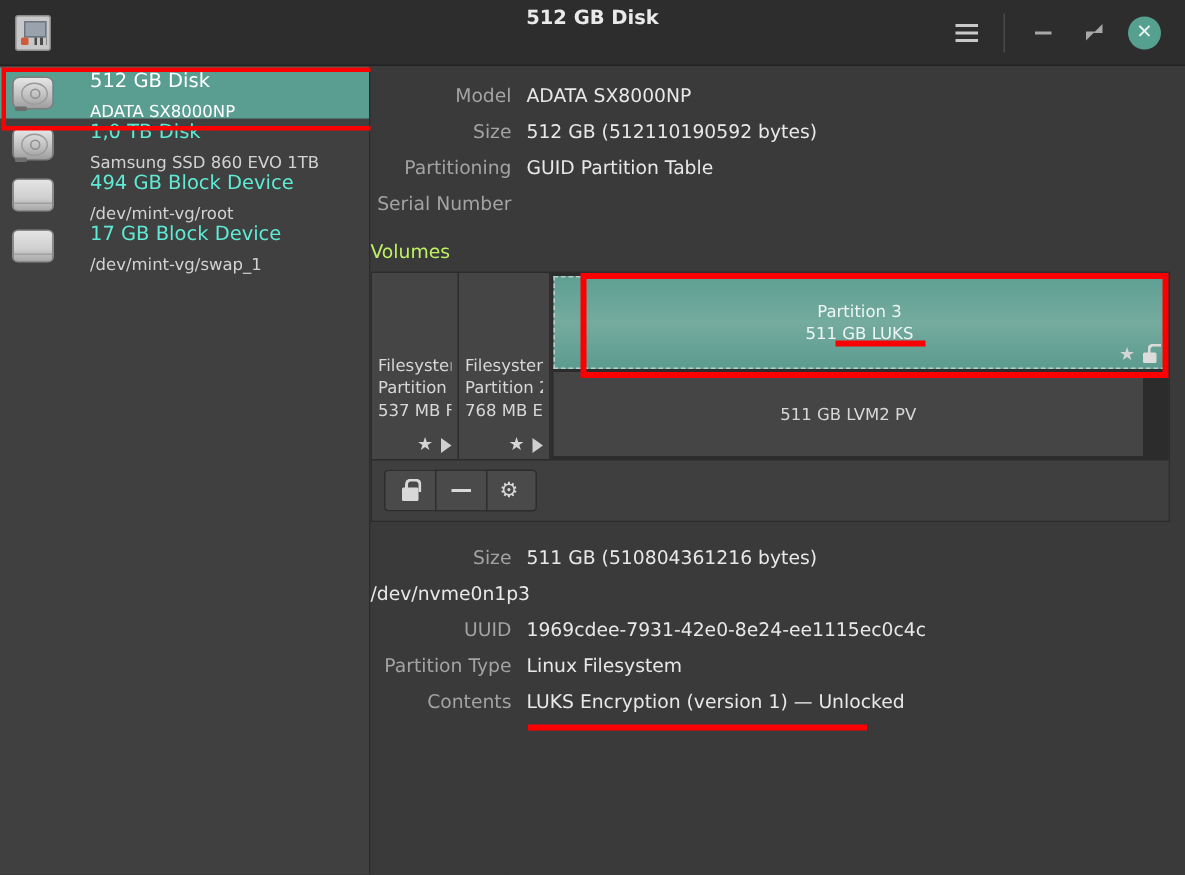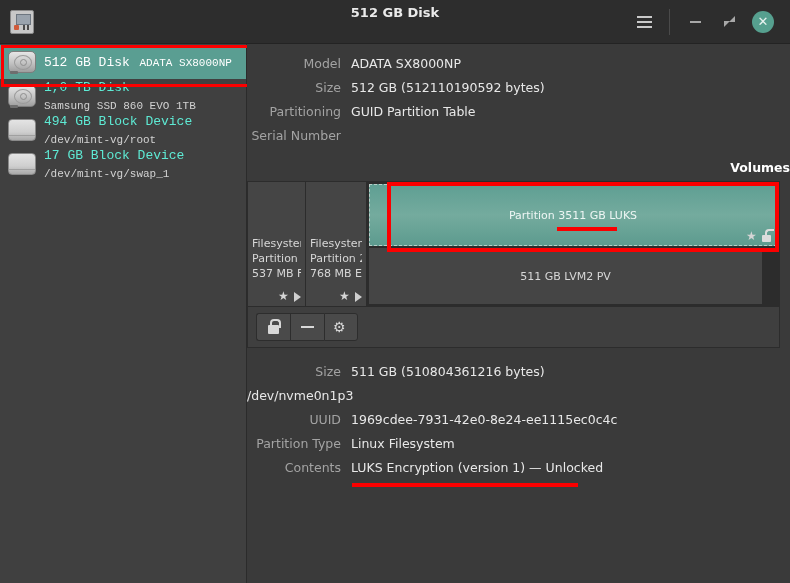--- a/index.html
+++ b/index.html
@@ -116,22 +116,21 @@
     background: #404040;
     border-right: 1px solid #2b2b2b;
     position: relative;
     padding-top: 1px;
   }
   .disk-item {
     display: flex;
     align-items: center;
     height: 34px;
     padding: 0 8px;
-    gap: 8px;
-    font-family: Liberation Mono, monospace;
+    gap: 24px;
   }
   .disk-item.selected { background: #5a9e92; }
 
   .dev-icon { width: 28px; height: 22px; position: relative; flex: 0 0 28px; }
   
   .ic-hdd {
     background: linear-gradient(180deg, #e6e6e6 0%, #c3c3c3 55%, #9e9e9e 100%);
     border: 1px solid #7d7d7d;
     border-radius: 5px;
   }
@@ -195,26 +194,25 @@
     width: 104px;
     text-align: right;
     color: #a3a3a3;
     font-size: 12.5px;
     padding-right: 10px;
     flex: 0 0 104px;
   }
   .info-val { color: #e8e8e8; font-size: 12.5px; }
 
   .section-title {
-    color: #ffffff;
+    color: #bef264;
     font-size: 12.5px;
-    font-weight: bold;
+    font-weight: normal;
     margin: 12px 0 6px 0;
     padding-left: 0;
-    text-align: right;
   }
 
   
   .volumes {
     margin-right: 10px;
     border: 1px solid #2c2c2c;
     background: #3f3f3f;
   }
   .vol-grid {
     display: flex;
@@ -248,21 +246,21 @@
     border-top: 5px solid transparent;
     border-bottom: 5px solid transparent;
   }
 
   .vol-col3 { flex: 1; display: flex; flex-direction: column; }
   .vol-luks {
     height: 62px;
     background: linear-gradient(180deg, #5f9f93 0%, #74ab9e 50%, #5d9b8f 100%);
     border: 1px dashed #b9cfc9;
     position: relative;
-    display: flex; flex-direction: row;
+    display: flex; flex-direction: column;
     align-items: center; justify-content: center;
     margin: 2px;
   }
   .vol-luks-label { font-size: 11px; color: #eef6f4; line-height: 15px; text-align: center; }
   .luks-badges {
     position: absolute; right: 5px; bottom: 3px;
     display: flex; gap: 5px; align-items: flex-end;
   }
   .padlock {
     width: 9px; height: 7px;

